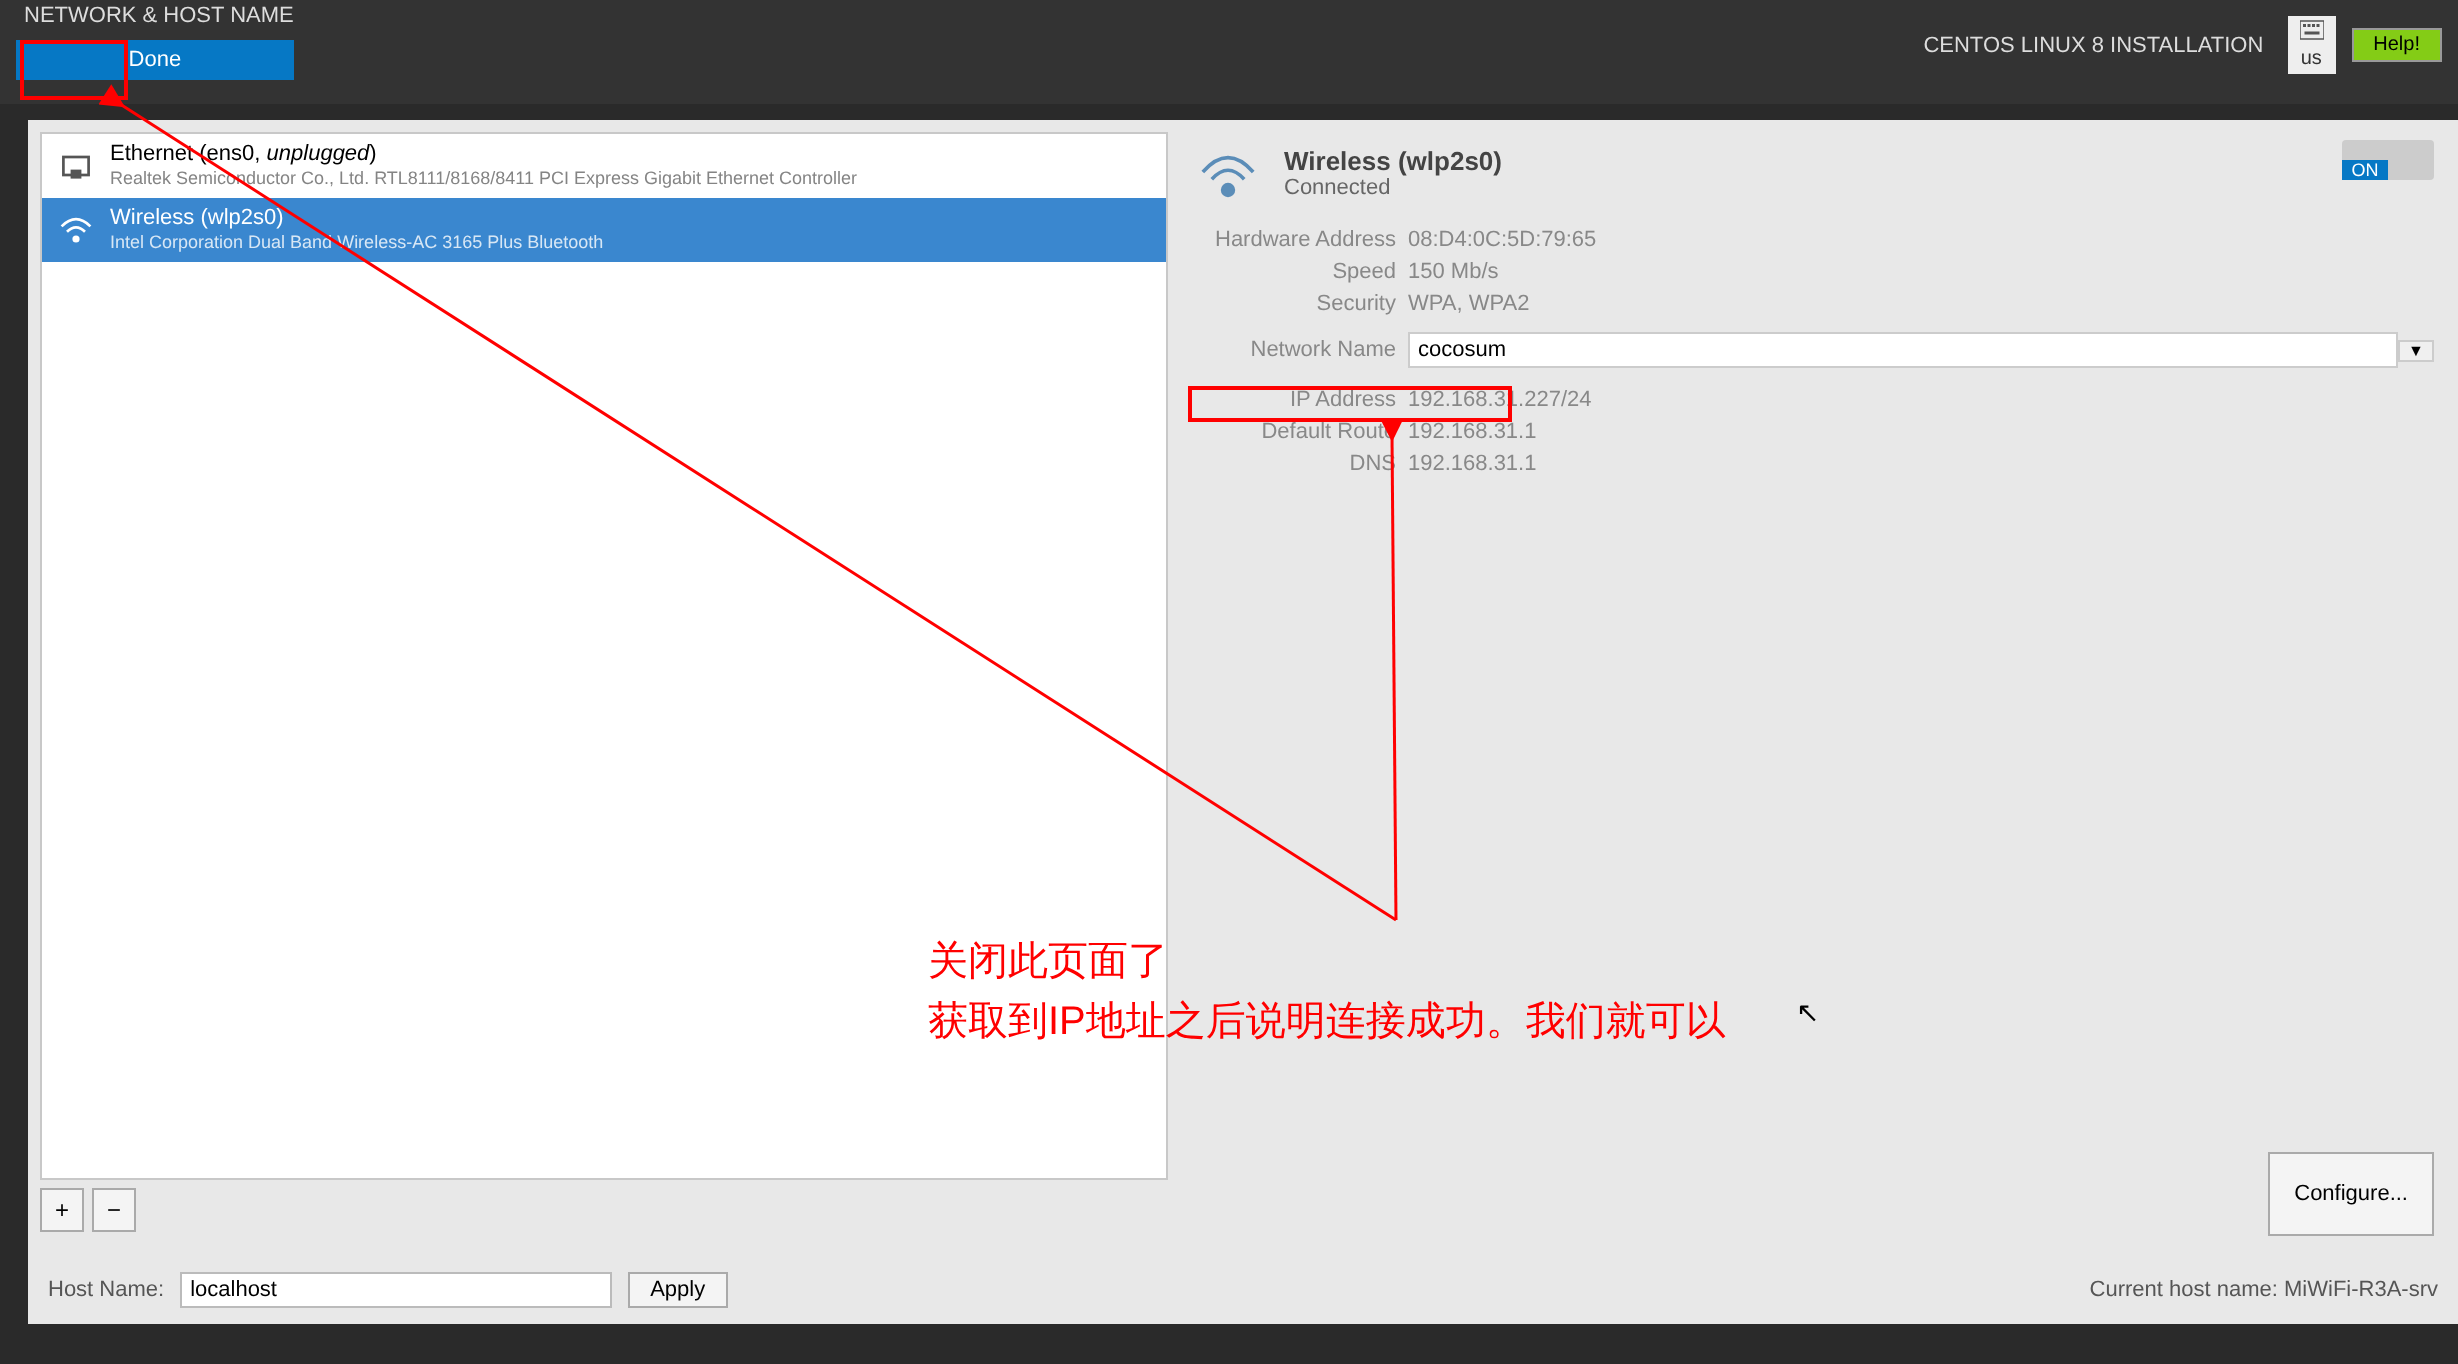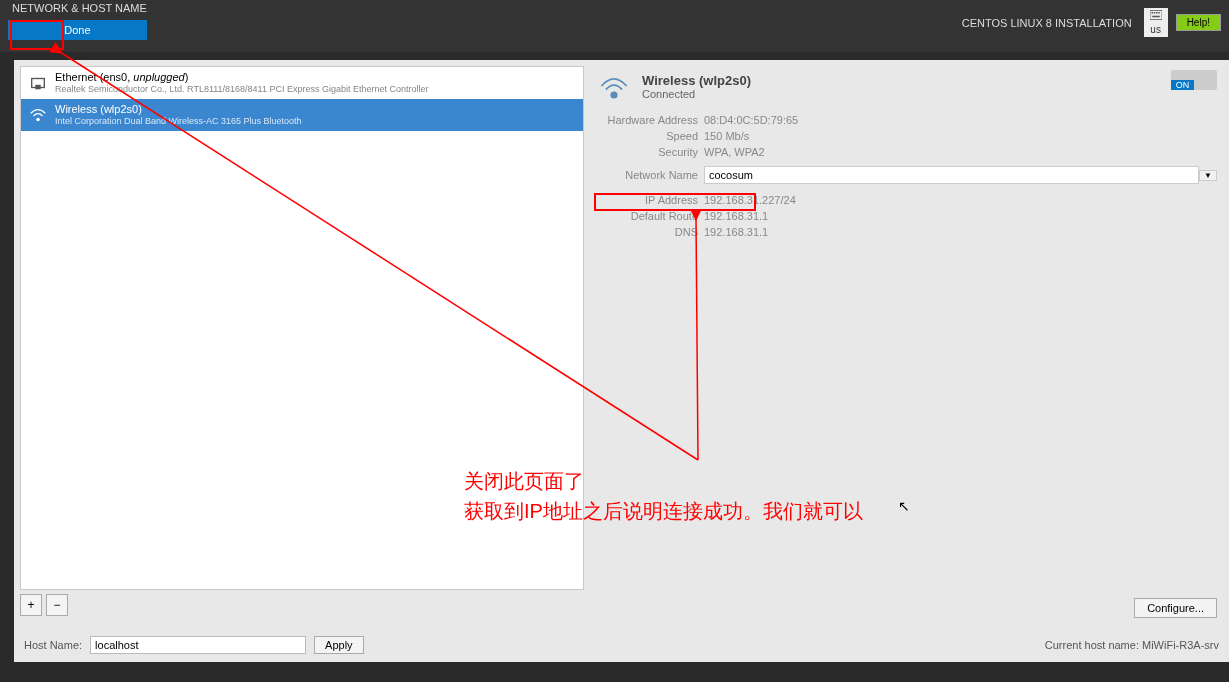--- a/index.html
+++ b/index.html
@@ -197,21 +197,21 @@
   height: 18px;
   border: 2px solid #f00;
   pointer-events: none;
 }
 .configure-btn {
   position: absolute;
   bottom: 44px;
   right: 12px;
   border: 1px solid #aaa;
   background: #f4f4f4;
-  padding: 3px 12px;
+  padding: 14px 12px;
   font-size: 11px;
 }
 .annotation {
   position: absolute;
   top: 466px;
   left: 464px;
   color: #f00;
   font-size: 20px;
   line-height: 1.5;
   font-family: "SimSun", sans-serif;

